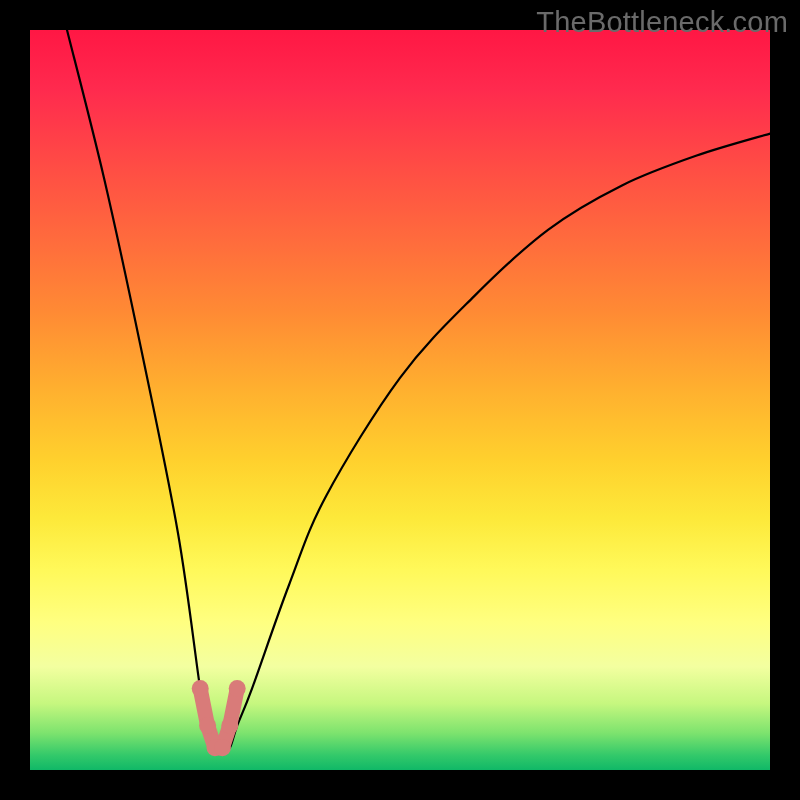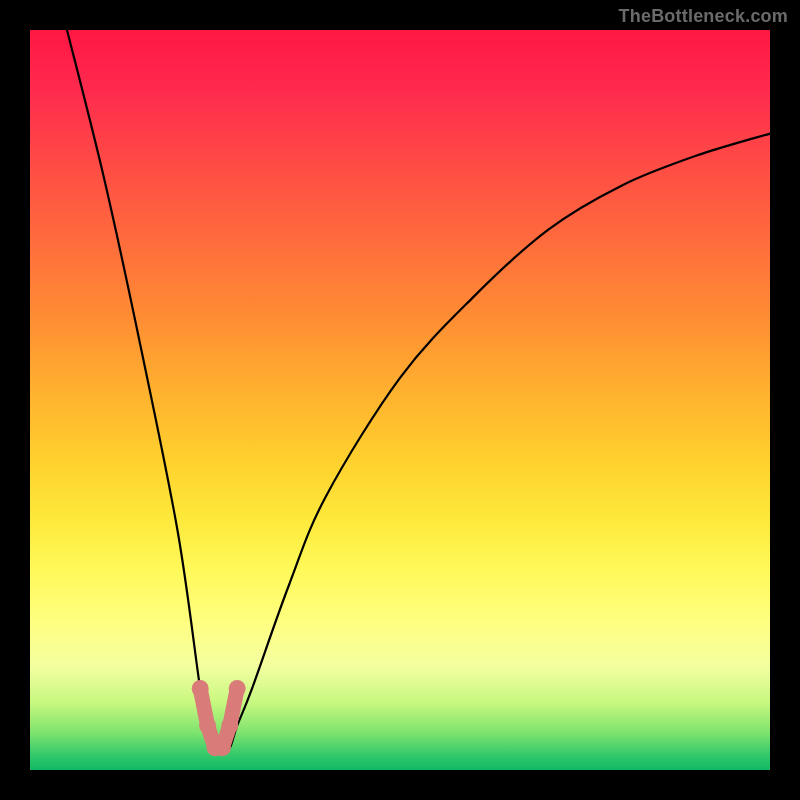--- a/index.html
+++ b/index.html
@@ -41,22 +41,22 @@
       #c6f77f 91%,
       #7de36e 95%,
       #33c96a 98%,
       #10b867 100%);
   }
   .watermark {
     position: absolute;
     top: 6px;
     right: 12px;
     color: #6a6a6a;
-    font-size: 18px;
-    font-weight: 700;
+    font-size: 29px;
+    font-weight: 400;
     letter-spacing: 0.2px;
     user-select: none;
   }
   svg.curve {
     position: absolute;
     left: 0;
     top: 0;
     width: 740px;
     height: 740px;
     overflow: visible;

